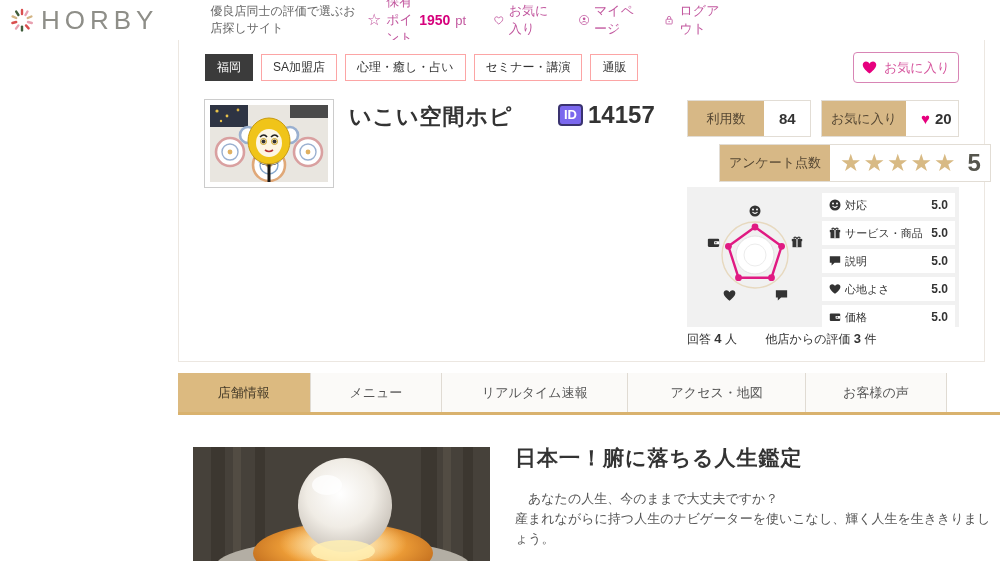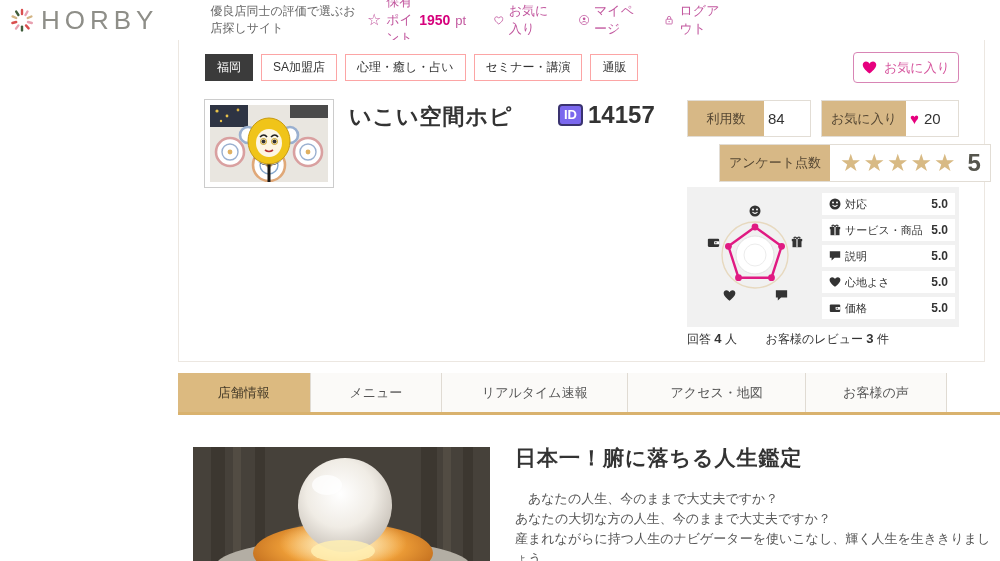--- a/index.html
+++ b/index.html
@@ -36,39 +36,39 @@
     letter-spacing:1px; color:#333; }
   .id-row { position:absolute; left:347px; top:61px; display:flex; align-items:center; gap:5px;margin-left:32px; }
   .id-badge { background:#7b68ee; border:2px solid #3a3370; border-radius:4px; color:#fff;
     font-weight:bold; font-size:13px; padding:1px 4px; line-height:1.2; }
   .id-value { font-size:24px; font-weight:bold; color:#333; }
 
   .stat-box { position:absolute; top:60px; height:37px; display:flex;
     border:1px solid #e2ddd5; background:#fff; }
   .stat-box .slabel { background:#d7b886; color:#554733; font-size:13px; display:flex;
     align-items:center; justify-content:center; }
-  .stat-box .sval { flex:1; display:flex; align-items:center; padding-left:4px; gap:5px;
-    font-size:15px; font-weight:normal; color:#333; }
+  .stat-box .sval { flex:1; display:flex; align-items:center; padding-left:15px; gap:5px;
+    font-size:15px; font-weight:bold; color:#333; }
   .heart-pink { color:#e6007e; font-size:15px; }
 
   .survey-box { position:absolute; left:540px; top:104px; width:272px; height:38px;
     border:1px solid #e2ddd5; display:flex; background:#fff; }
   .survey-box .slabel { width:110px; background:#d7b886; color:#554733; font-size:13px;
     display:flex; align-items:center; justify-content:center; }
   .survey-box .sval { flex:1; display:flex; align-items:center; padding-left:10px; }
   .stars { color:#d8ba84; font-size:24px; letter-spacing:2px; line-height:1; }
   .score { font-size:24px; font-weight:bold; color:#55554d; margin-left:10px; }
 
   .radar-panel { position:absolute; left:508px; top:147px; width:272px; height:140px;
     background:#f1f1f1; }
   .radar-svg { position:absolute; left:2px; top:2px; }
   .rating-list { position:absolute; right:4px; top:6px; width:133px; display:flex;
     flex-direction:column; gap:4px; }
   .rating-row { background:#fff; height:22px; display:flex; align-items:center;
-    padding:3px 7px; gap:4px; font-size:11px; color:#333; }
+    padding:12px 7px; gap:4px; font-size:11px; color:#333; }
   .rating-row svg { flex:0 0 auto; }
   .rating-row .rval { margin-left:auto; font-weight:bold; font-size:12px; }
 
   .respondents { position:absolute; left:508px; top:291px; font-size:12px; color:#333; }
   .respondents b { font-size:13px; }
   .respondents .sep { display:inline-block; width:22px; }
 
   
   .tab-bar { position:absolute; left:178px; top:373px; width:940px; height:42px;
     display:flex; border-bottom:3px solid #d9b26e; }
@@ -315,21 +315,21 @@
         <span class="rval">5.0</span>
       </div>
     </div>
   </div>
 
   <div class="respondents">
     <span>回答</span>
     <b>4</b>
     <span>人</span>
     <span class="sep"></span>
-    <span>お客様のレビュー</span>
+    <span>他店からの評価</span>
     <b>3</b>
     <span>件</span>
   </div>
 </div>
 
 <div class="tab-bar">
   <div class="tab active" style="width:14.0%">
       <span>店舗情報</span>
     </div>
   <div class="tab" style="width:14.0%">
@@ -381,17 +381,16 @@
     <circle cx="152" cy="58" r="47" fill="url(#gBall)"></circle>
     <ellipse cx="134" cy="38" rx="15" ry="10" fill="#ffffff" opacity="0.75"></ellipse>
     <ellipse cx="150" cy="104" rx="32" ry="11" fill="#ffeeb2" opacity="0.85"></ellipse>
   </svg>
 </div>
 
 <div class="content-text">
   <h2>日本一！腑に落ちる人生鑑定</h2>
   <div class="para">
     <div>　あなたの人生、今のままで大丈夫ですか？</div>
-    <div>あなたの大切な方の人生、今のままで大丈夫ですか？</div>
     <div>産まれながらに持つ人生のナビゲーターを使いこなし、輝く人生を生ききりましょう。</div>
 
   </div>
 </div>
 
 </body></html>

